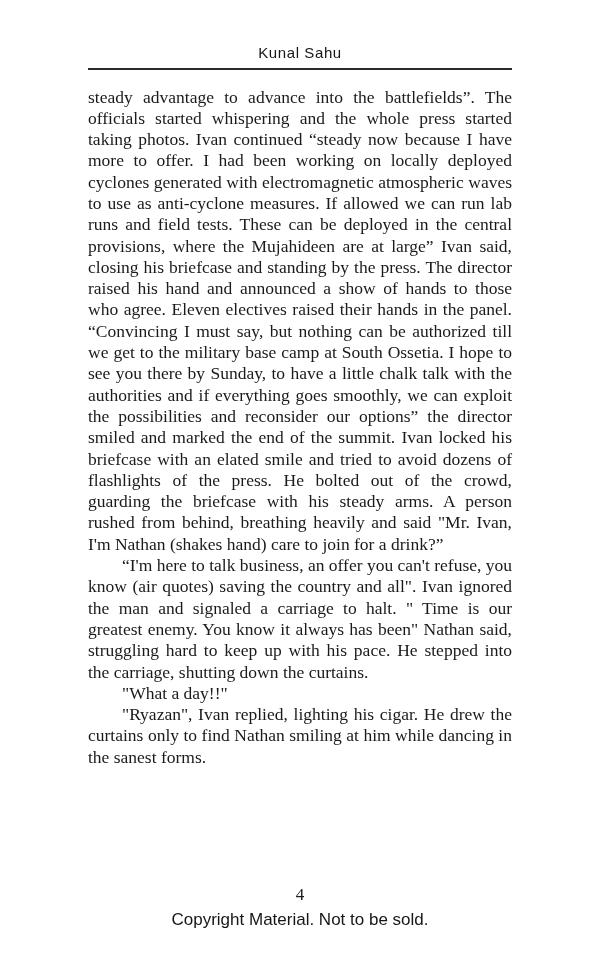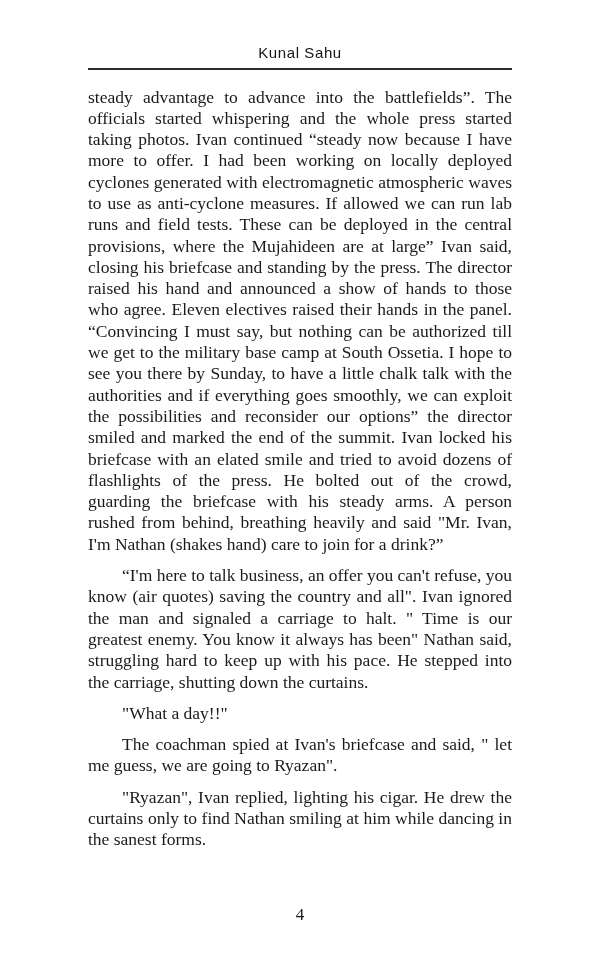--- a/index.html
+++ b/index.html
@@ -35,21 +35,20 @@
   main p {
     font-family: Liberation Serif, serif;
     font-size: 17.5px;
     line-height: 21.3px;
     text-align: justify;
     color: #1a1a1a;
     margin: 0;
     hyphens: none;
   }
   main p + p {
-    margin-top: 10px;
   }
   main p.indent {
     text-indent: 34px;
   }
   footer {
     position: absolute;
     left: 0;
     right: 0;
     bottom: 30px;
     text-align: center;
@@ -72,20 +71,20 @@
 <div class="page">
   <header>
     <div class="author">Kunal Sahu</div>
     <div class="rule"></div>
   </header>
 
   <main>
     <p class="para">steady advantage to advance into the battlefields”. The officials started whispering and the whole press started taking photos. Ivan continued “steady now because I have more to offer. I had been working on locally deployed cyclones generated with electromagnetic atmospheric waves to use as anti-cyclone measures. If allowed we can run lab runs and field tests. These can be deployed in the central provisions, where the Mujahideen are at large” Ivan said, closing his briefcase and standing by the press. The director raised his hand and announced a show of hands to those who agree. Eleven electives raised their hands in the panel. “Convincing I must say, but nothing can be authorized till we get to the military base camp at South Ossetia. I hope to see you there by Sunday, to have a little chalk talk with the authorities and if everything goes smoothly, we can exploit the possibilities and reconsider our options” the director smiled and marked the end of the summit. Ivan locked his briefcase with an elated smile and tried to avoid dozens of flashlights of the press. He bolted out of the crowd, guarding the briefcase with his steady arms. A person rushed from behind, breathing heavily and said "Mr. Ivan, I'm Nathan (shakes hand) care to join for a drink?”</p>
     <p class="para indent">“I'm here to talk business, an offer you can't refuse, you know (air quotes) saving the country and all". Ivan ignored the man and signaled a carriage to halt. " Time is our greatest enemy. You know it always has been" Nathan said, struggling hard to keep up with his pace. He stepped into the carriage, shutting down the curtains.</p>
     <p class="para indent">"What a day!!"</p>
-    <p class="para indent">The coachman spied at Ivan's briefcase and said, " let me guess, we are going to Ryazan".</p>
     <p class="para indent">"Ryazan", Ivan replied, lighting his cigar. He drew the curtains only to find Nathan smiling at him while dancing in the sanest forms.</p>
   </main>
 
   <footer>
     <div class="pagenum">4</div>
+    <div class="copyright">Copyright Material. Not to be sold.</div>
   </footer>
 </div>
 
 </body></html>

